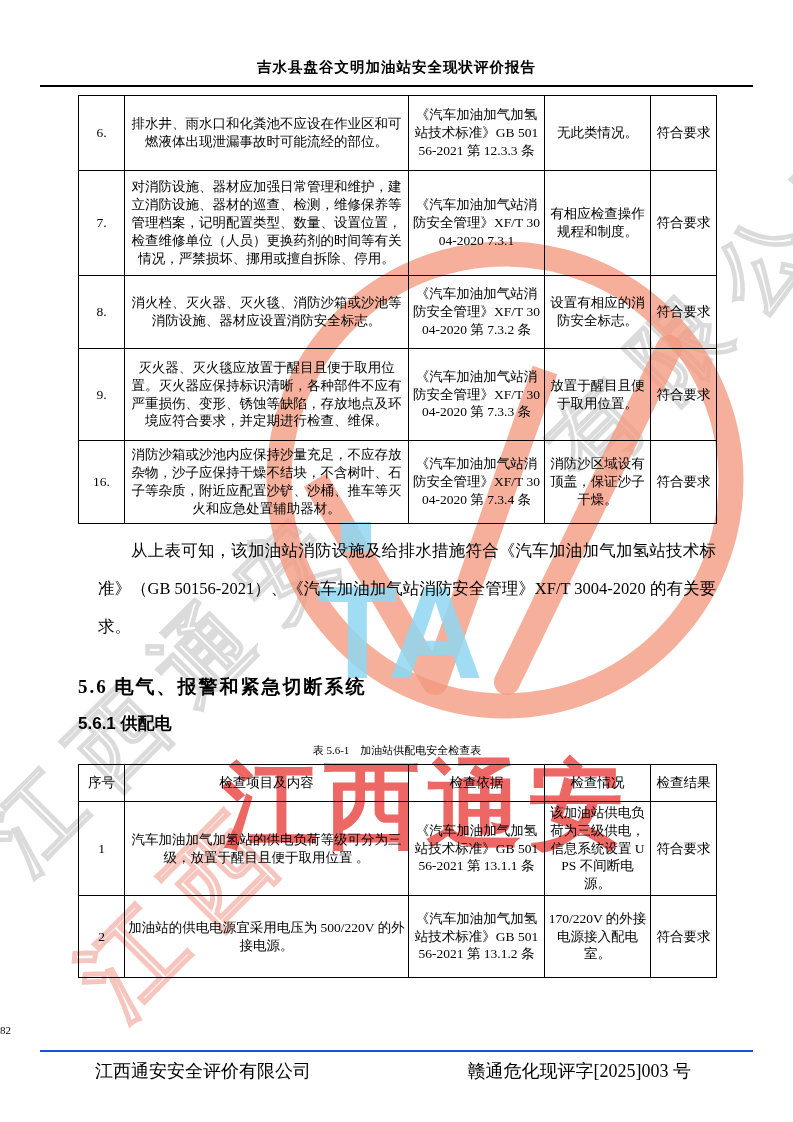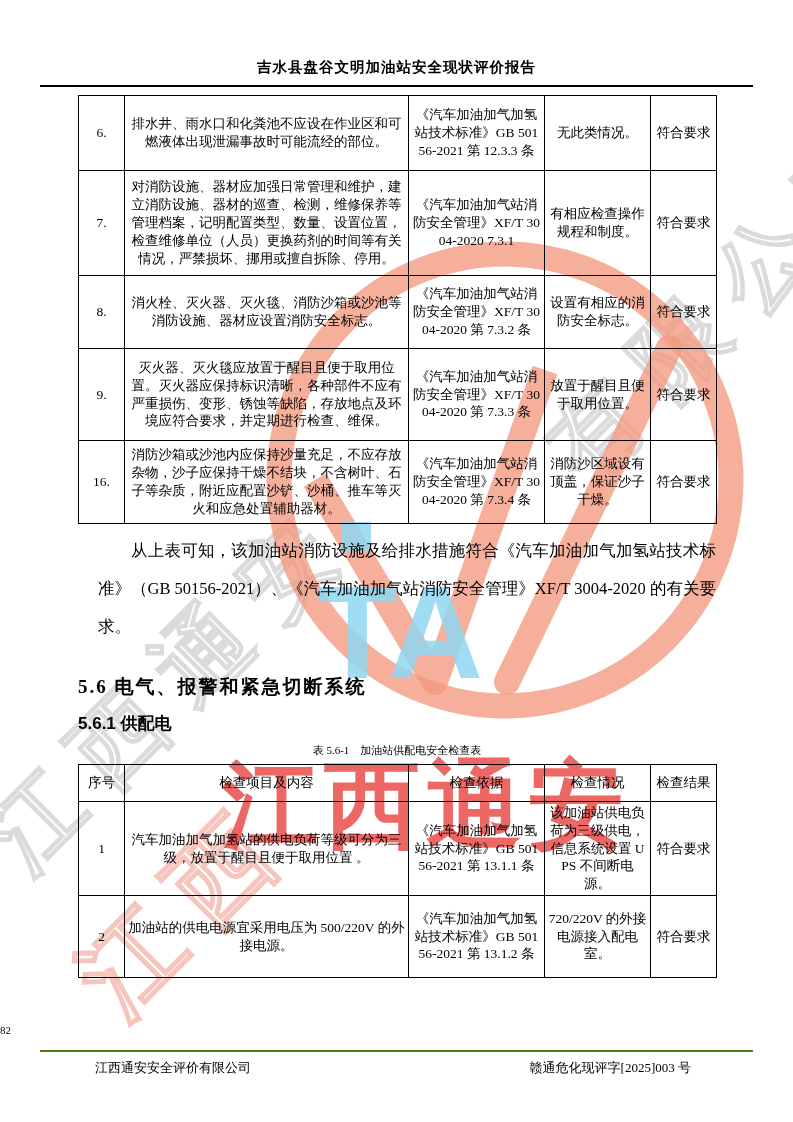--- a/index.html
+++ b/index.html
@@ -97,24 +97,24 @@
     text-align:center;
     font-size:11px;
   }
 
   .page-number {
     position:absolute; top:1024px; left:0; width:793px;
     font-size:11px;
   }
   .page-footer {
     position:absolute; top:1050px; left:40px; width:713px;
-    border-top:2px solid #4d7c0f;
+    border-top:2px solid #1d4ed8;
     padding:7px 62px 0 55px;
     display:flex; justify-content:space-between;
-    font-size:13px;
+    font-size:18px;
   }
 </style>
 </head>
 <body>
 
 <div class="wm wm-outline" style="font-size:92px; left:-40px; top:810px; transform:rotate(-45deg); transform-origin:left top;">江西通安</div>
 
 <div class="wm wm-outline" style="font-size:92px; left:520px; top:420px; transform:rotate(-45deg); transform-origin:left top;">有限公司</div>
 
 <div class="wm wm-outline wm-outline-pink" style="font-size:100px; left:50px; top:950px; transform:rotate(-45deg); transform-origin:left top;">江西</div>
@@ -211,21 +211,21 @@
           <td>1</td>
           <td>汽车加油加气加氢站的供电负荷等级可分为三级，放置于醒目且便于取用位置 。</td>
           <td>《汽车加油加气加氢站技术标准》GB 50156-2021 第 13.1.1 条</td>
           <td>该加油站供电负荷为三级供电，信息系统设置 UPS 不间断电源。</td>
           <td>符合要求</td>
         </tr>
         <tr style="height:82px;">
           <td>2</td>
           <td>加油站的供电电源宜采用电压为 500/220V 的外接电源。</td>
           <td>《汽车加油加气加氢站技术标准》GB 50156-2021 第 13.1.2 条</td>
-          <td>720/220V 的外接电源接入配电室。</td>
+          <td>170/220V 的外接电源接入配电室。</td>
           <td>符合要求</td>
         </tr>
       </tbody>
     </table>
 
   </div>
 
   <div class="page-number">82</div>
 
   <div class="page-footer">

